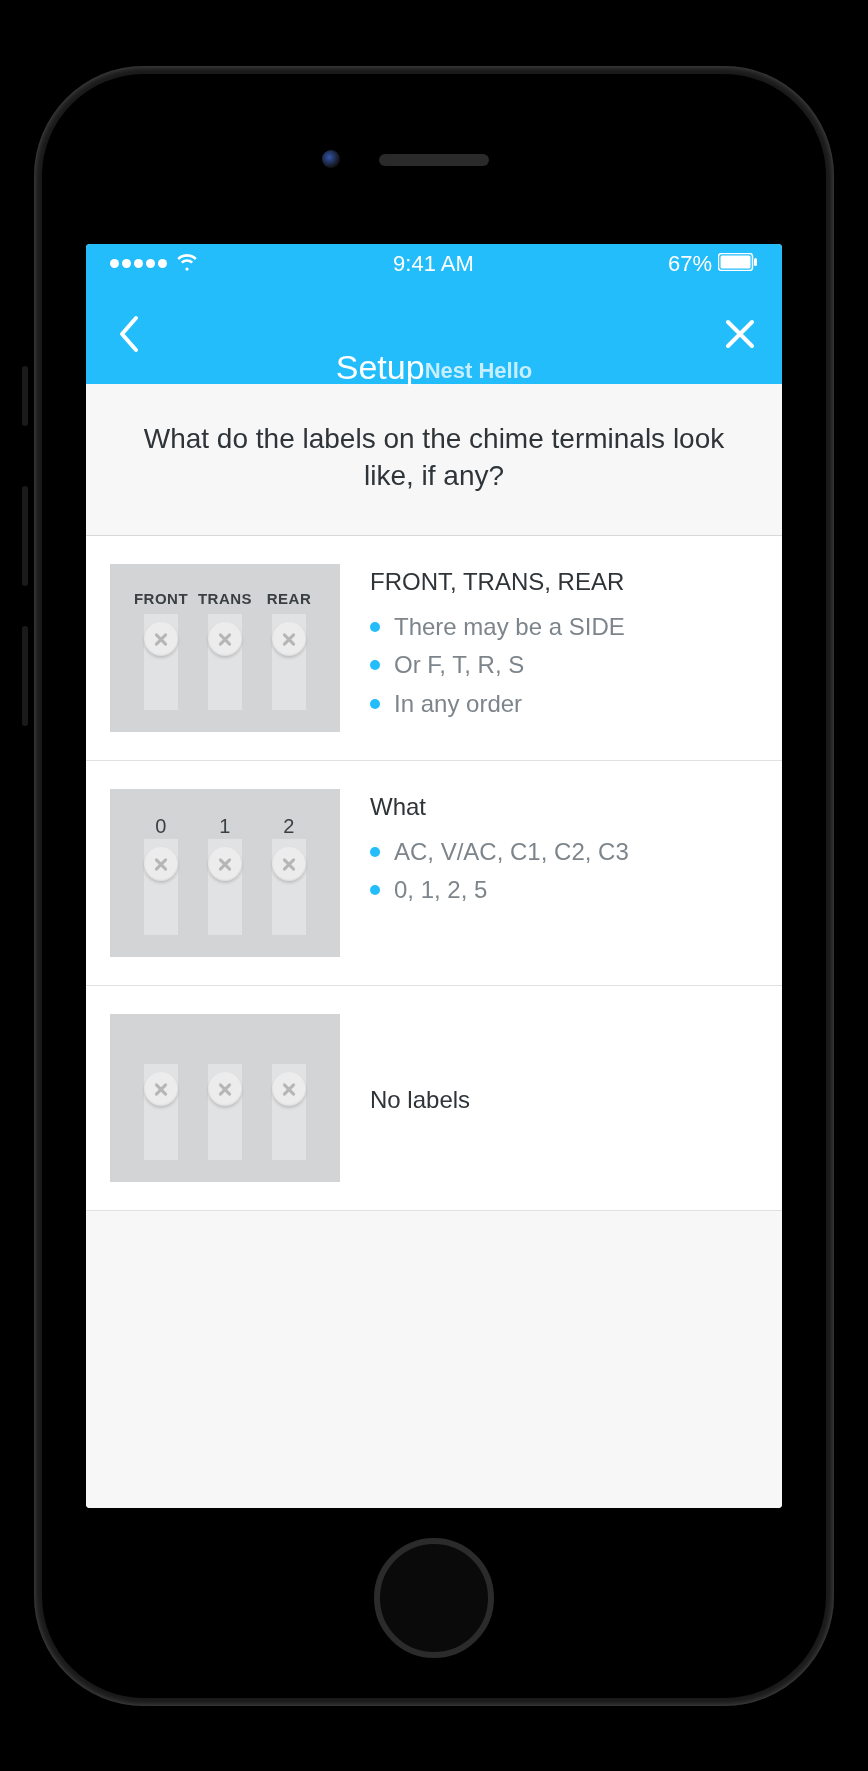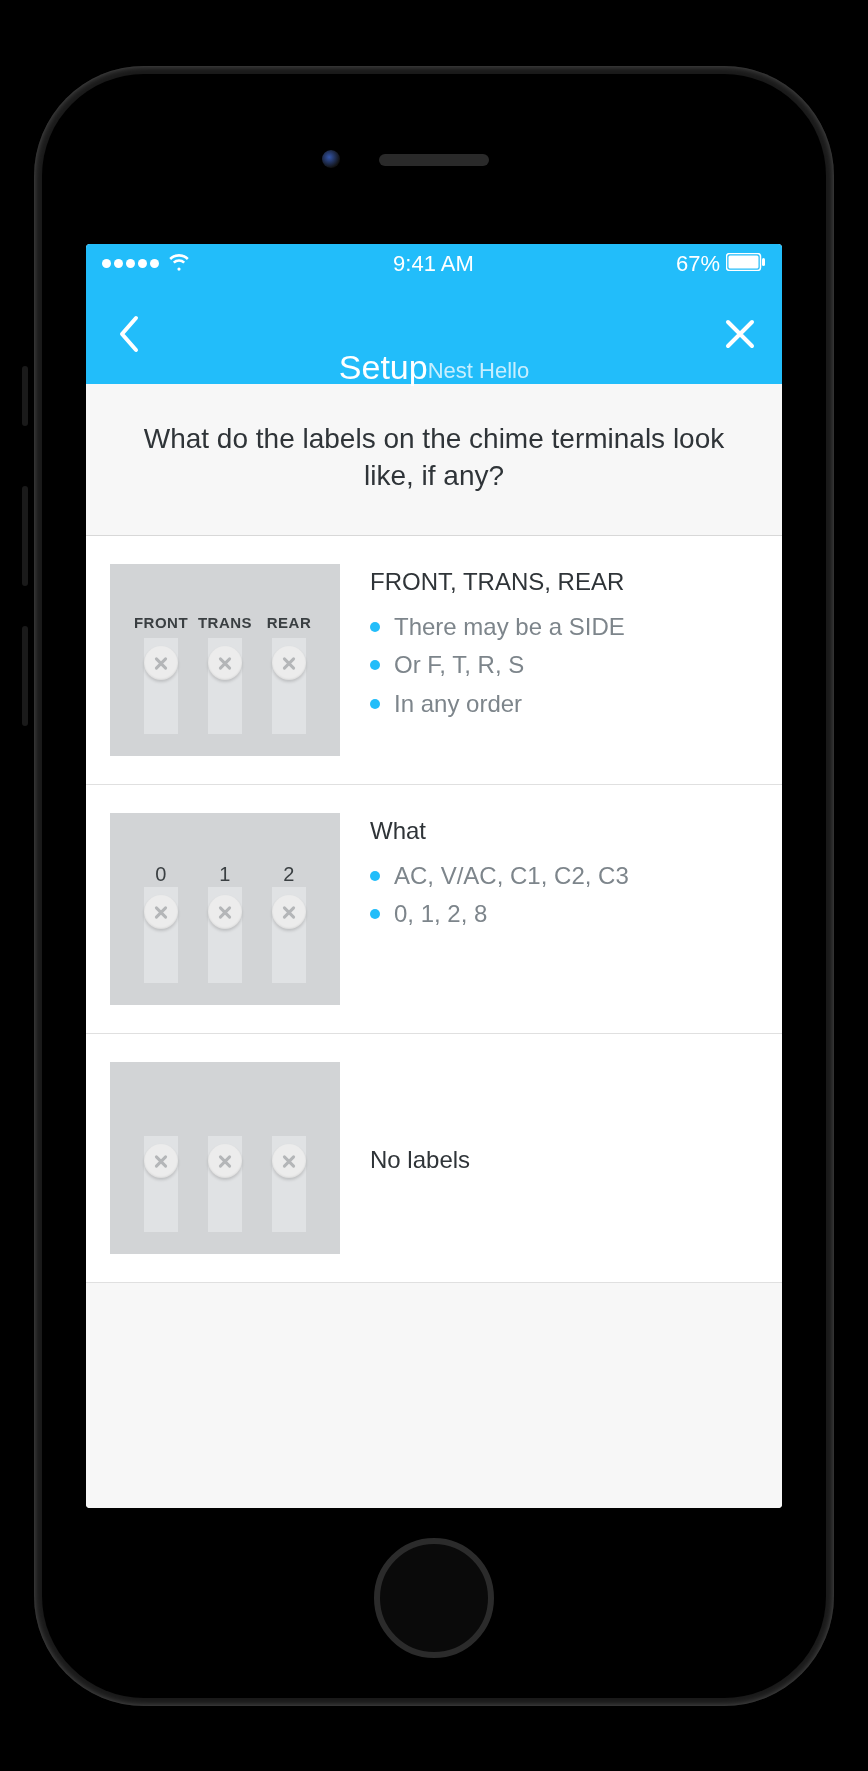--- a/index.html
+++ b/index.html
@@ -82,21 +82,21 @@
     overflow: hidden;
     display: flex;
     flex-direction: column;
   }
   .status-bar {
     background: #22bdfa;
     height: 40px;
     display: flex;
     align-items: center;
     justify-content: space-between;
-    padding: 0 16px;
+    padding: 0 24px;
     color: #fff;
     font-size: 22px;
     font-weight: 500;
   }
   .status-left { display: flex; align-items: center; gap: 8px; }
   .signal-dots { display: flex; gap: 3px; }
   .signal-dots span {
     width: 9px; height: 9px; border-radius: 50%; background: #fff;
   }
   .wifi-icon svg { width: 24px; height: 24px; }
@@ -129,21 +129,21 @@
     display: flex; align-items: center; justify-content: center;
     cursor: pointer;
   }
   .nav-title {
     font-size: 34px;
     font-weight: 400;
     line-height: 1;
   }
   .nav-subtitle {
     font-size: 22px;
-    font-weight: 400;
+    font-weight: 700;
     color: rgba(255,255,255,0.75);
     margin-top: 2px;
   }
   .question-panel {
     background: #f7f7f7;
     padding: 36px 30px 40px;
     text-align: center;
     border-bottom: 1px solid #d8d8d8;
   }
   .question-text {
@@ -160,21 +160,21 @@
   .option-row {
     background: #fff;
     border-bottom: 1px solid #e0e0e0;
     display: flex;
     padding: 28px 24px;
     gap: 30px;
     cursor: pointer;
   }
   .terminal-card {
     width: 230px;
-    height: 192px;
+    height: 168px;
     background: #d2d4d6;
     flex-shrink: 0;
     display: flex;
     align-items: flex-end;
     justify-content: center;
     gap: 24px;
     padding-bottom: 22px;
     position: relative;
   }
   .terminal {
@@ -377,21 +377,21 @@
                 <div class="terminal-label num">2</div>
                 <div class="screw-strip">
                   <div class="screw"></div>
                 </div>
               </div>
           </div>
           <div class="option-body">
             <div class="option-title">What</div>
             <ul class="bullet-list">
               <li>AC, V/AC, C1, C2, C3</li>
-              <li>0, 1, 2, 8</li>
+              <li>0, 1, 2, 5</li>
             </ul>
           </div>
         </div>
 
         <div class="option-row">
           <div class="terminal-card">
             <div class="terminal">
                 <div class="terminal-label"></div>
                 <div class="screw-strip">
                   <div class="screw"></div>

